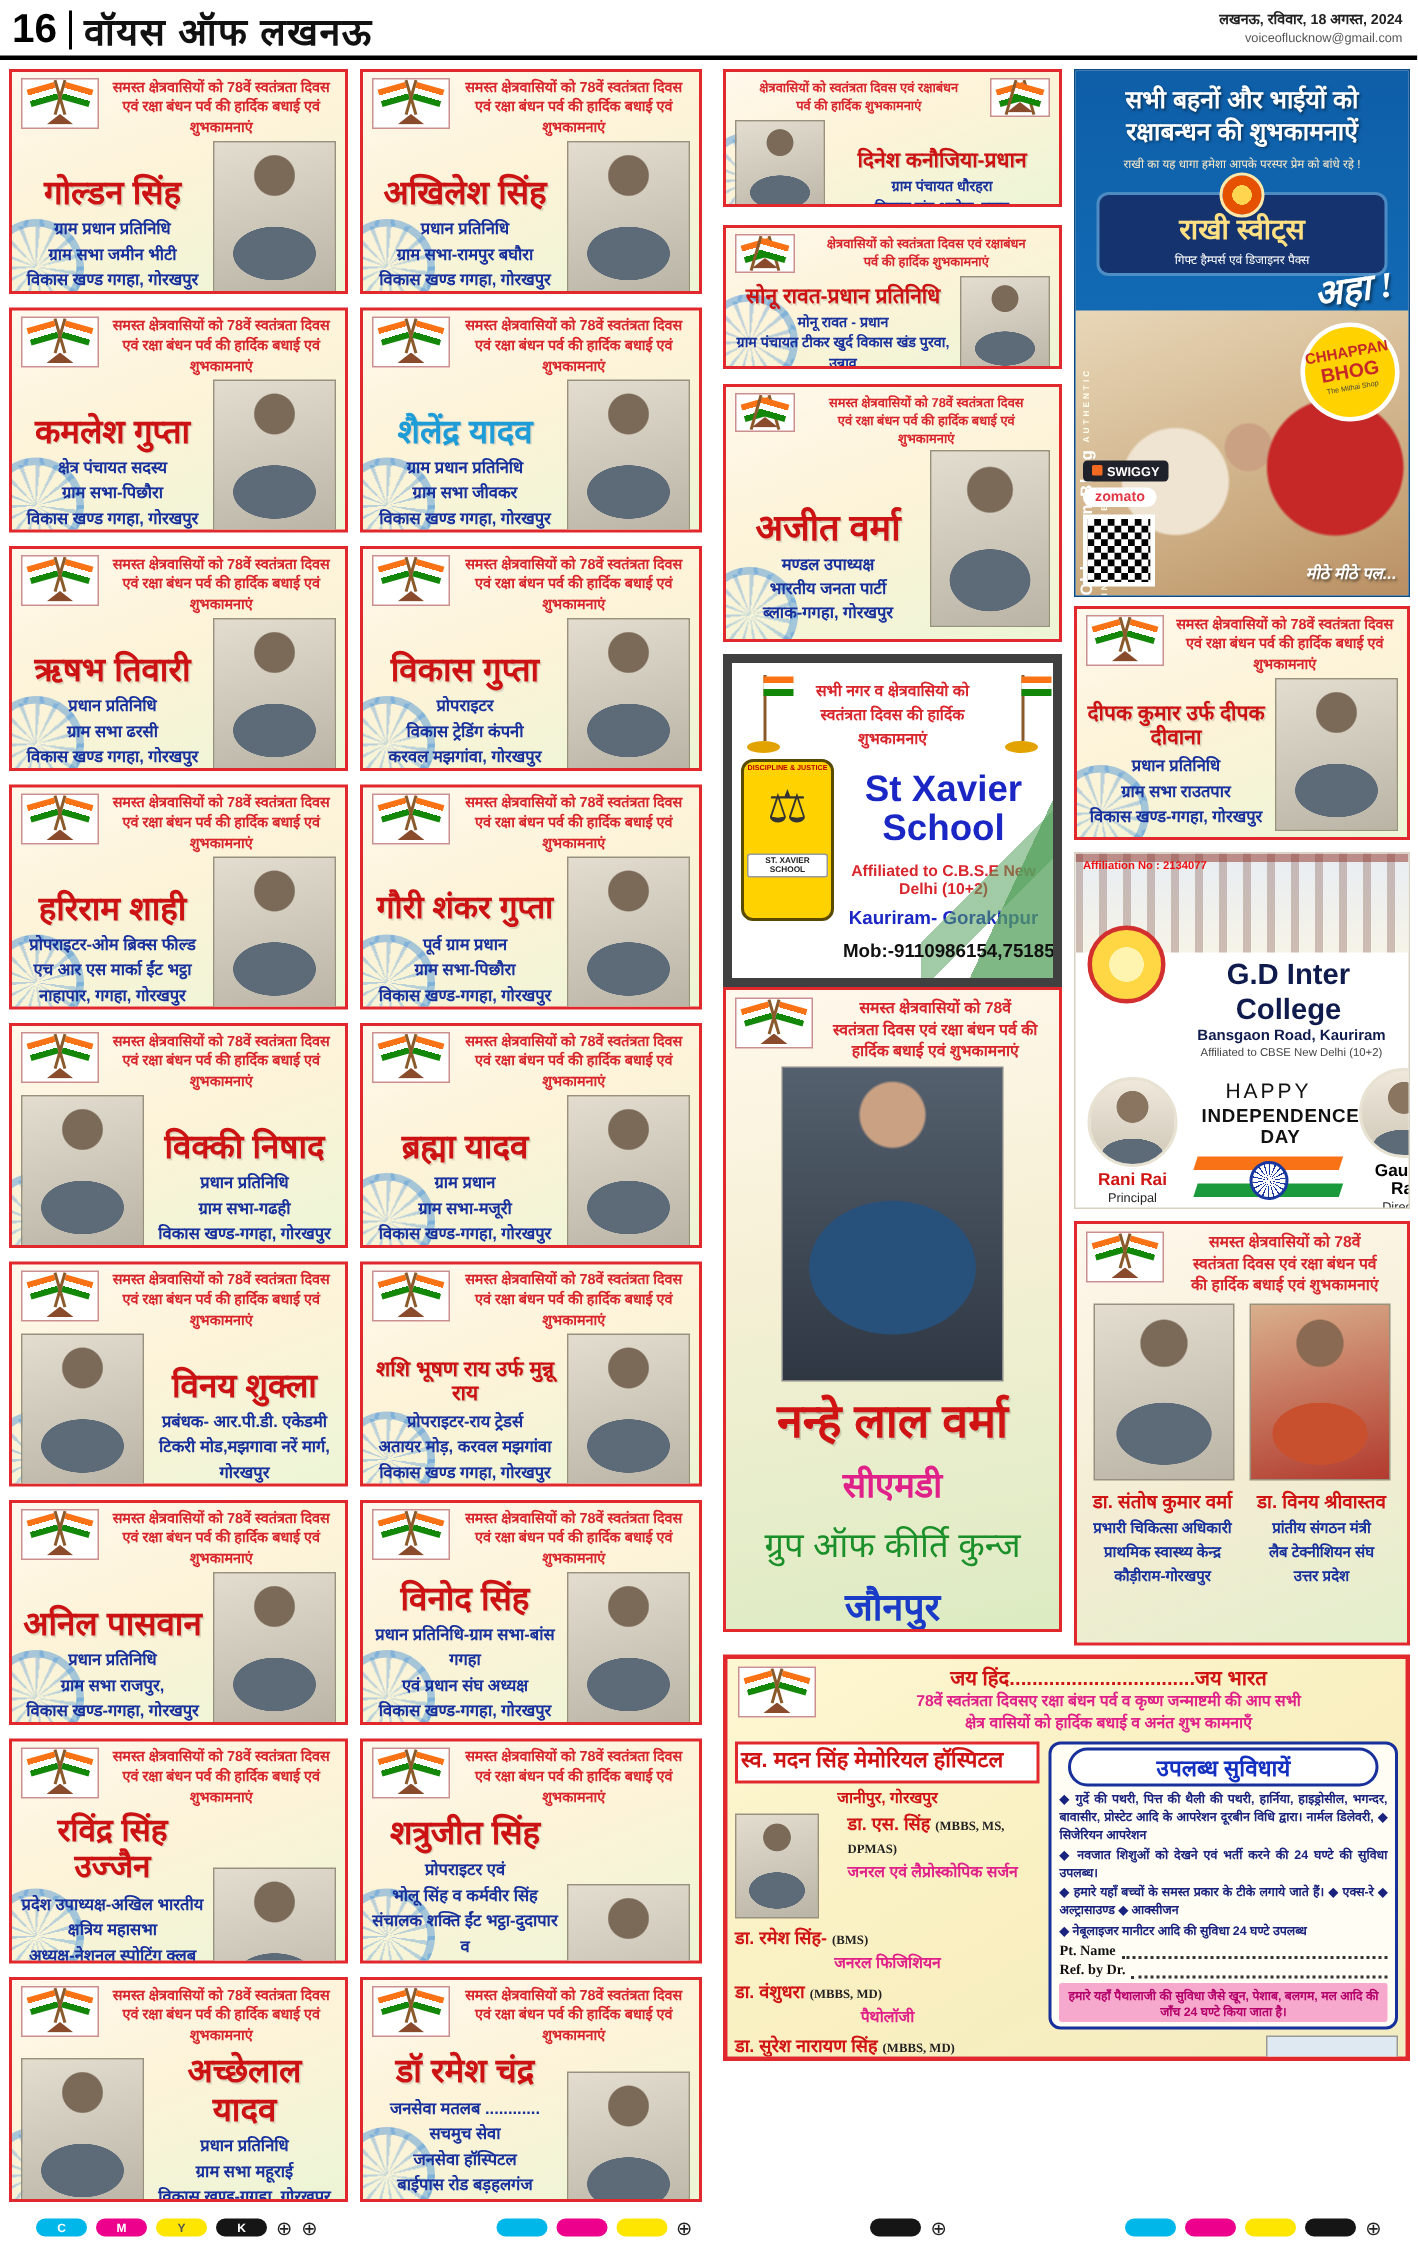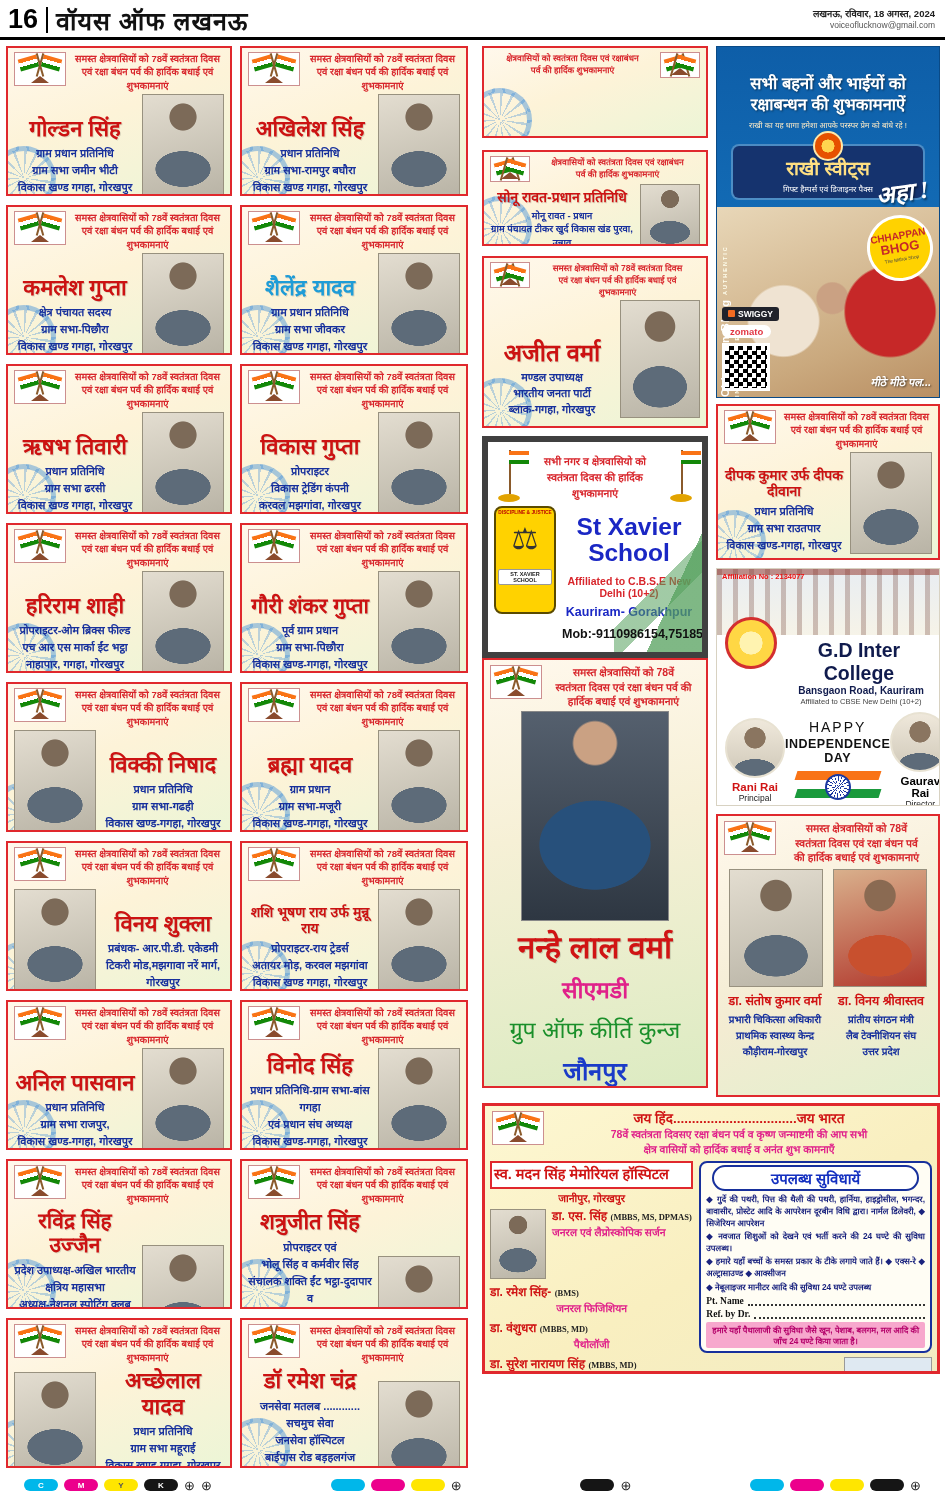--- a/index.html
+++ b/index.html
@@ -83,21 +83,21 @@
   .nanhe .photo{width:146px;height:208px;margin:2px auto 4px;border:1px solid #888;background:
       radial-gradient(circle at 50% 15%,#caa183 0 11%,transparent 12%),
       radial-gradient(ellipse 64% 36% at 50% 64%,#27507b 0 59%,transparent 60%),
       linear-gradient(#55606e,#2e3742);}
   .nanhe .nnm{color:#d01414;font-weight:bold;font-size:31px;text-shadow:1px 1px 0 rgba(0,0,0,.15);}
   .nanhe .nttl{color:#e0218a;font-weight:bold;font-size:23px;margin-top:6px;}
   .nanhe .norg{color:#1a8f2a;font-weight:normal;font-size:23px;margin-top:8px;text-align:center;}
   .nanhe .ncity{color:#1a3bc8;font-weight:bold;font-size:25px;margin-top:8px;}
   
   .rakhi{height:352px;margin-bottom:6px;position:relative;background:linear-gradient(#0e5ea8,#1778c2);overflow:hidden;border:1px solid #0a4a86;color:#fff;}
-  .rk-head{font-weight:bold;font-size:16.5px;line-height:1.3;text-align:center;margin-top:26px;white-space:pre-line;text-shadow:1px 1px 2px rgba(0,0,0,.5);}
+  .rk-head{font-weight:bold;font-size:16.5px;line-height:1.3;text-align:center;margin-top:10px;white-space:pre-line;text-shadow:1px 1px 2px rgba(0,0,0,.5);}
   .rk-sub{font-size:7.8px;text-align:center;margin-top:4px;color:#ffecc7;}
   .rk-brand{position:relative;width:84%;margin:16px auto 0;background:#15336e;border-radius:6px;text-align:center;padding:5px 2px 4px;box-shadow:0 0 0 2px rgba(255,255,255,.25);}
   .rk-rakhi{position:absolute;left:50%;top:-15px;transform:translateX(-50%);width:26px;height:26px;border-radius:50%;background:radial-gradient(circle,#ffd54f 0 35%,#e65100 36% 70%,#b71c1c 71%);border:2px solid #ffe9a8;}
   .rk-name{color:#ffe082;font-weight:bold;font-size:19px;margin-top:4px;}
   .rk-bsub{color:#fff;font-size:8px;margin-top:2px;}
   .rk-photo{position:absolute;left:0;right:0;bottom:0;height:190px;background:
       radial-gradient(circle at 78% 55%,#c62828 0 22%,transparent 23%),
       radial-gradient(circle at 30% 60%,#efe3d2 0 18%,transparent 19%),
       radial-gradient(circle at 52% 48%,#caa183 0 10%,transparent 11%),
       linear-gradient(160deg,#e8d7b8,#caa97e 70%,#b98f63);}
@@ -129,21 +129,21 @@
   .gd-person{text-align:center;width:62px;}
   .gd-face{width:56px;height:56px;border-radius:50%;margin:0 auto;border:2px solid #e8e2d2;background:
       radial-gradient(circle at 50% 32%,#8a7560 0 22%,transparent 23%),
       radial-gradient(ellipse 60% 30% at 50% 88%,#5d6b79 0 60%,transparent 61%),
       linear-gradient(#efe8db,#cfc8b8);}
   .gd-pn{font-weight:bold;font-size:11.5px;margin-top:3px;}
   .gd-pn.red{color:#d01414;}
   .gd-pt{font-size:8.5px;color:#222;}
   .gd-center{flex:1;text-align:center;}
   .gd-h1{font-size:14px;color:#111;letter-spacing:2px;}
-  .gd-h2{font-size:12.5px;color:#111;font-weight:bold;letter-spacing:.5px;margin-top:2px;}
+  .gd-h2{font-size:12.5px;color:#111;font-weight:bold;letter-spacing:.5px;margin-top:2px;margin-left:16px;}
   .gd-strokes{position:relative;height:34px;margin-top:4px;}
   .gd-strokes .s1{position:absolute;left:10%;right:10%;top:2px;height:9px;background:#f97316;transform:skewX(-18deg);}
   .gd-strokes .s2{position:absolute;left:10%;right:10%;top:20px;height:9px;background:#1a9a3c;transform:skewX(-18deg);}
   .gd-chakra{position:absolute;left:50%;top:5px;transform:translateX(-50%);width:22px;height:22px;border-radius:50%;border:2px solid #1a37a0;background:repeating-conic-gradient(#1a37a0 0 5deg,transparent 5deg 20deg),#fff;}
   
   .duo{height:283px;border:2px solid #e0282d;background:linear-gradient(160deg,#fff8ec,#f3ecd2 60%,#e3efcd);padding:5px 6px;overflow:hidden;}
   .duo .greet{font-size:10.5px;}
   .duo-ph{display:flex;gap:10px;justify-content:center;margin-top:4px;}
   .duo-ph .ph{width:92px;height:116px;}
   .duo-ph .ph.r{background:
@@ -157,21 +157,21 @@
   
   .hospital{position:absolute;left:482px;top:1103px;width:458px;height:271px;border:3px solid #e0282d;background:linear-gradient(150deg,#fdf7d2,#f9efc0 55%,#f2ecc2);box-sizing:border-box;overflow:hidden;padding:3px 5px;}
   .hosp-hd{position:relative;padding-left:56px;}
   .hosp-hd .flagbox{position:absolute;left:2px;top:2px;}
   .hosp-jai{color:#d01414;font-weight:bold;font-size:13.5px;text-align:center;}
   .hosp-g{color:#e0218a;font-weight:bold;font-size:10.5px;text-align:center;line-height:1.45;}
   .hosp-body{display:flex;gap:6px;margin-top:4px;}
   .hosp-l{width:46%;flex:0 0 auto;}
   .hosp-name{border:2px solid #e0282d;background:#fff;color:#d01414;font-weight:bold;font-size:14.5px;text-align:left;padding:3px 2px;line-height:1.2;}
   .hosp-loc{color:#d01414;font-weight:bold;font-size:10.5px;text-align:center;margin-top:2px;}
-  .hosp-doc1{display:flex;gap:6px;margin-top:4px;}
+  .hosp-doc1{display:flex;gap:19px;margin-top:4px;}
   .hosp-doc1 .ph{width:54px;height:68px;}
   .doc-n{color:#d01414;font-weight:bold;font-size:12px;line-height:1.25;}
   .doc-q{color:#222;font-weight:bold;font-size:8.5px;font-family:"Liberation Serif",serif;}
   .doc-t{color:#e0218a;font-weight:bold;font-size:10.5px;margin-top:1px;}
   .hosp-doc{margin-top:6px;}
   .hosp-r{flex:1;min-width:0;}
   .facil{border:2px solid #17309c;border-radius:8px;background:#fffdf4;padding:3px 5px;}
   .facil-title{border:2px solid #17309c;border-radius:14px;background:#fff;color:#1430c0;font-weight:bold;font-size:15px;text-align:center;padding:1px 0;margin:-1px 6px 3px;}
   .facil-item{color:#1a237e;font-weight:bold;font-size:8.3px;line-height:1.4;text-align:justify;margin-bottom:2px;}
   .pt-line{display:flex;align-items:flex-end;font-family:"Liberation Serif",serif;font-weight:bold;font-size:9.5px;color:#111;margin-top:2px;}
@@ -617,20 +617,28 @@
     <div id="col3-persons">
   <div class="ad person pleft fright nm-small">
     <div class="hd">
       <div class="flagbox">
               <i class="fl l"></i>
               <i class="fl r"></i>
               <i class="stand"></i>
             </div>
       <div class="greet">क्षेत्रवासियों को स्वतंत्रता दिवस एवं रक्षाबंधन
 पर्व की हार्दिक शुभकामनाएं</div>
+    </div>
+    <div class="bd">
+      <div class="tx">
+        <div class="nm">दिनेश कनौजिया-प्रधान</div>
+        <div class="dt">ग्राम पंचायत धौरहरा
+विकास खंड असोहा, उन्नाव</div>
+      </div>
+      <div class="ph"></div>
     </div>
   </div>
 
   <div class="ad person nm-xs">
     <div class="hd">
       <div class="flagbox">
               <i class="fl l"></i>
               <i class="fl r"></i>
               <i class="stand"></i>
             </div>

